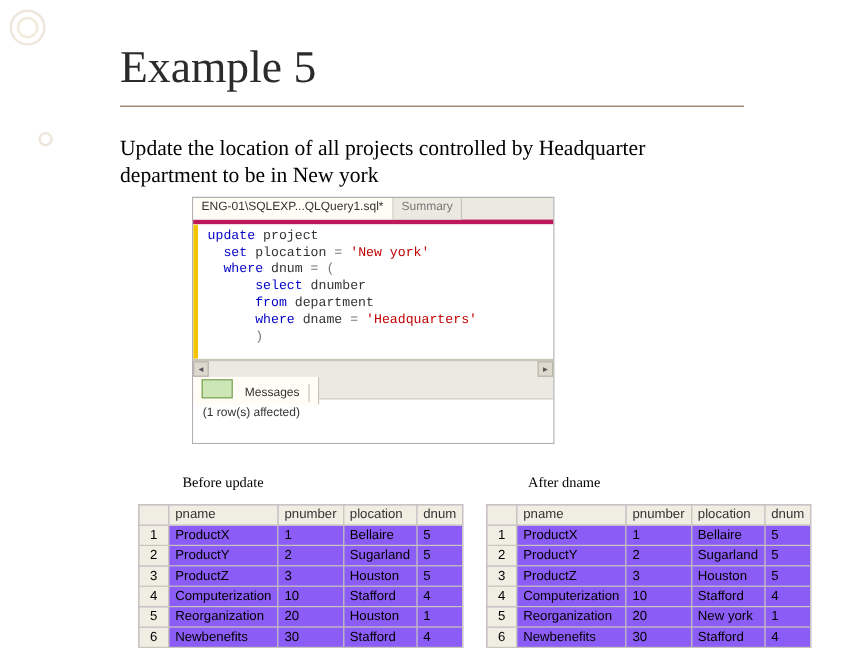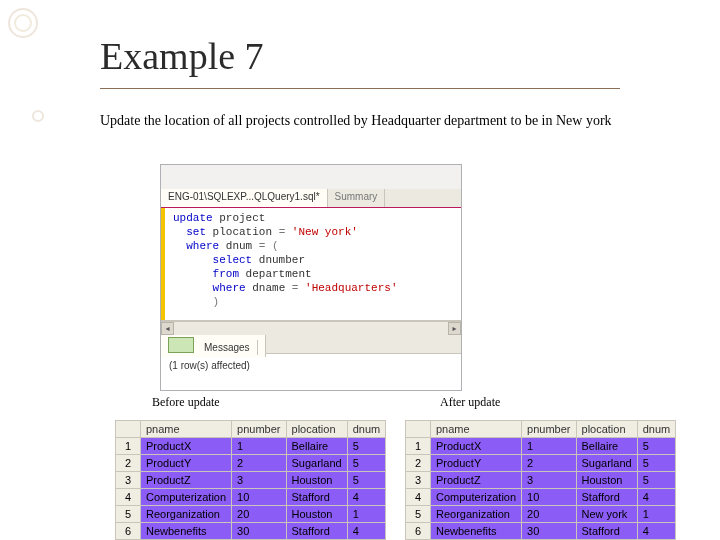--- a/index.html
+++ b/index.html
@@ -49,41 +49,40 @@
     position: absolute;
     left: 100px; top: 88px;
     width: 520px;
     height: 0;
     border-top: 1px solid #8c6f55;
   }
   .desc {
     position: absolute;
     left: 100px; top: 112px;
     width: 520px;
-    font-size: 14px;
+    font-size: 18px;
     line-height: 1.25;
     color: #000;
   }
 
   
   .ssms {
     position: absolute;
     left: 160px; top: 164px;
     width: 300px;
     font-family: Verdana, Arial, sans-serif;
     font-size: 10px;
     border: 1px solid #aeb0b4;
     background: #f2f1ef;
   }
   .ssms .tabbar {
     display: flex;
     height: 18px;
     background: #ece9e1;
-    border-bottom: 1px solid #be185d;
-    margin-top: 24px;
+    border-bottom: 4px solid #be185d;
   }
   .ssms .tab {
     padding: 2px 7px;
     border-right: 1px solid #c9c5bb;
     background: #fffdf6;
     color: #333;
     white-space: nowrap;
   }
   .ssms .tab.inactive {
     background: #ece9e1; color: #777;
@@ -201,21 +200,21 @@
   }
   .grid-before { left: 115px; top: 420px; }
   .grid-after  { left: 405px; top: 420px; }
 </style>
 </head>
 <body>
 
 <div class="deco-tl"></div>
 <div class="deco-left"></div>
 
-<h1 class="title">Example 7</h1>
+<h1 class="title">Example 5</h1>
 <div class="title-rule"></div>
 
 <div class="desc">Update  the location of all projects controlled by Headquarter department to be in New york</div>
 
 <div class="ssms">
   <div class="tabbar">
     <div class="tab">ENG-01\SQLEXP...QLQuery1.sql*</div>
     <div class="tab inactive">Summary</div>
   </div>
   <div class="editor">
@@ -232,21 +231,21 @@
     <div class="arrow left">◂</div>
     <div class="arrow right">▸</div>
   </div>
   <div class="messages-tab">
     <span><span class="msg-icon"></span><span>Messages</span></span>
   </div>
   <div class="messages">(1 row(s) affected)</div>
 </div>
 
 <div class="section-label before-label">Before update</div>
-<div class="section-label after-label">After update</div>
+<div class="section-label after-label">After dname</div>
 
 <table class="grid grid-before">
   <tbody>
       <tr>
     <th class="corner"></th>
     <th>pname</th>
     <th>pnumber</th>
     <th>plocation</th>
     <th>dnum</th>
   </tr>

